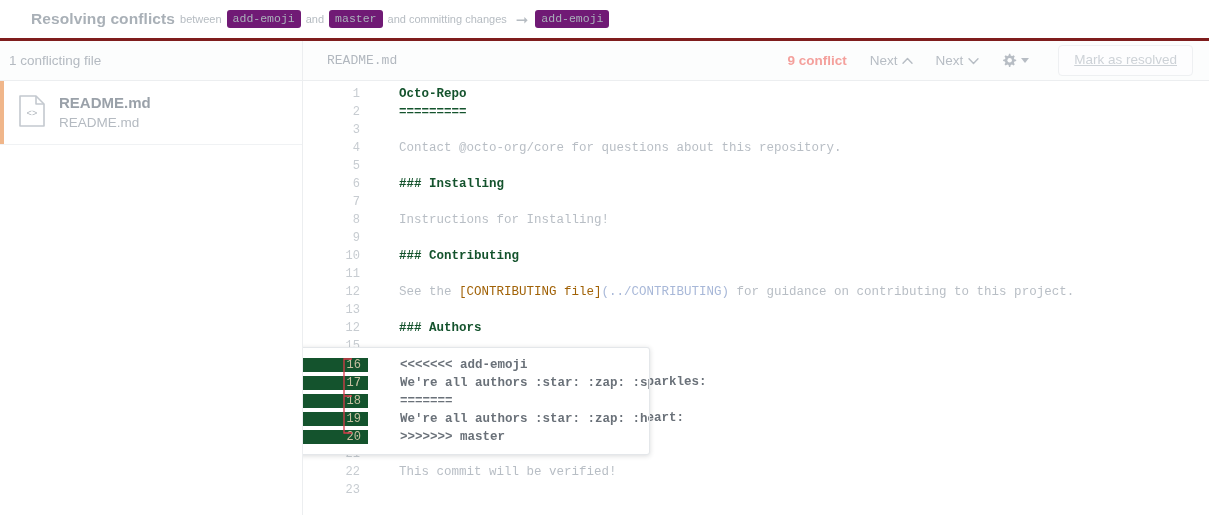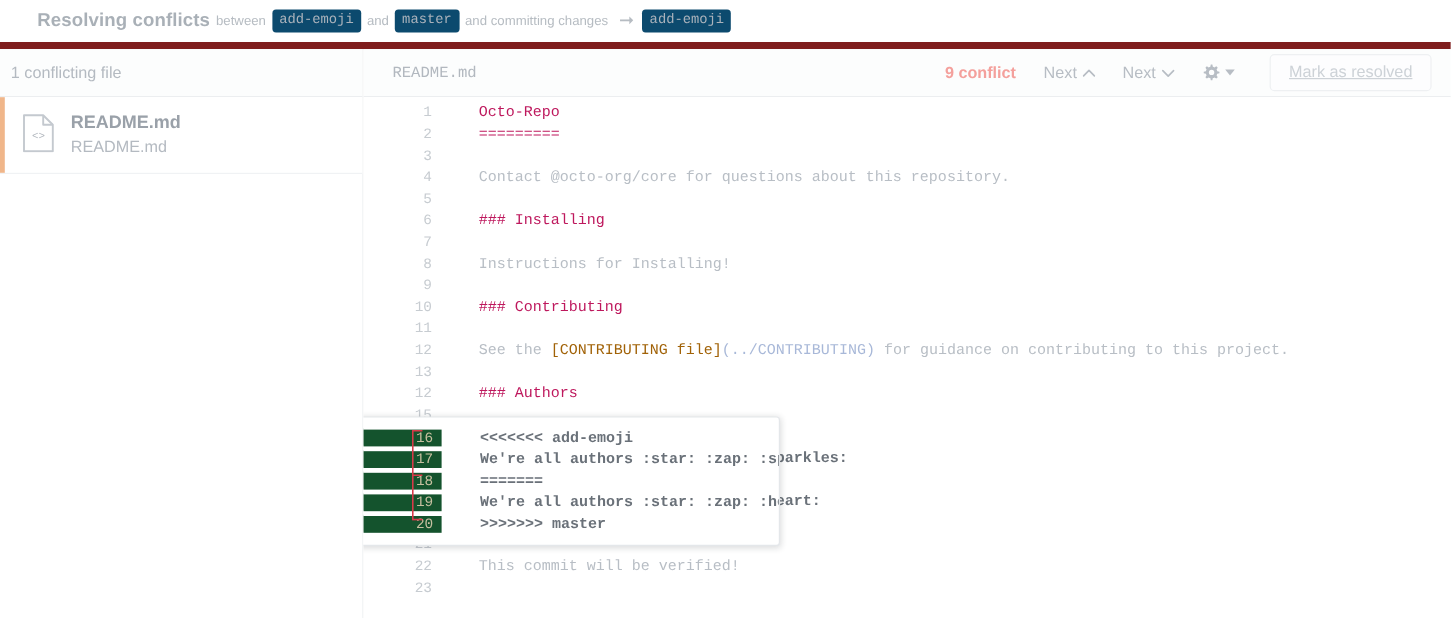--- a/index.html
+++ b/index.html
@@ -13,41 +13,41 @@
     font-family: "Liberation Sans", sans-serif;
     font-size: 14px;
     color: #24292e;
     overflow: hidden;
   }
 
   
   .topbar {
     height: 41px;
     box-sizing: border-box;
-    border-bottom: 6px solid #7f1d1d;
+    border-bottom: 3px solid #7f1d1d;
     display: flex;
     align-items: center;
     padding-left: 31px;
     background: #ffffff;
     white-space: nowrap;
   }
   .topbar-title {
     font-size: 15.5px;
     font-weight: bold;
     color: #a9b0b7;
     letter-spacing: .1px;
   }
   .topbar-text {
     font-size: 11px;
     color: #b6bcc2;
     margin: 0 5px;
   }
   .branch-badge {
     display: inline-block;
-    background: #0c4a6e;
+    background: #701a75;
     color: #aab2bb;
     font-family: "Liberation Mono", monospace;
     font-size: 11.5px;
     padding: 3px 6px 4px 6px;
     border-radius: 3px;
     vertical-align: middle;
     line-height: 1;
   }
   .arrow-glyph {
     display: inline-block;
@@ -212,21 +212,21 @@
     font-size: 12px;
     user-select: none;
   }
   .gut {
     flex: 0 0 32px;
   }
   .ltxt {
     color: #b8bec5;
     flex: 1 1 auto;
   }
-  .ltxt.bold { font-weight: normal; color: #be185d; }
+  .ltxt.bold { font-weight: bold; color: #14532d; }
   .link-text { color: #a16207; }
   .link-url  { color: #a8b8d8; }
 
   
   .code-line.conflict .ln { background: #14532d; color: #c7c0a0; }
   .code-line.conflict .gut { background: #fdf6d8; }
   .code-line.conflict .ltxt { color: #6a7179; font-weight: bold; }
 
   
   .conflict-box {

